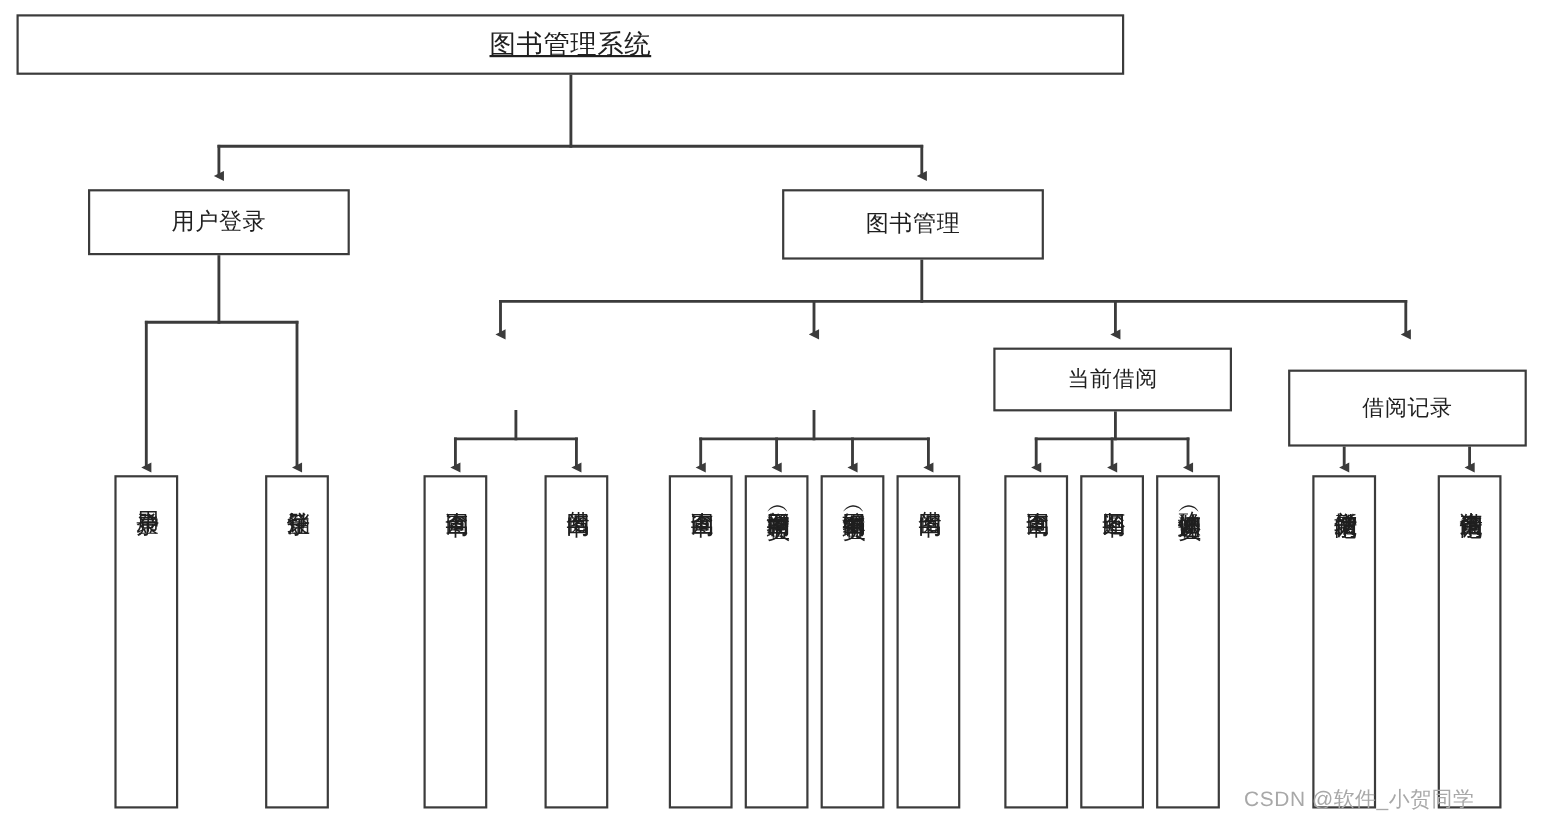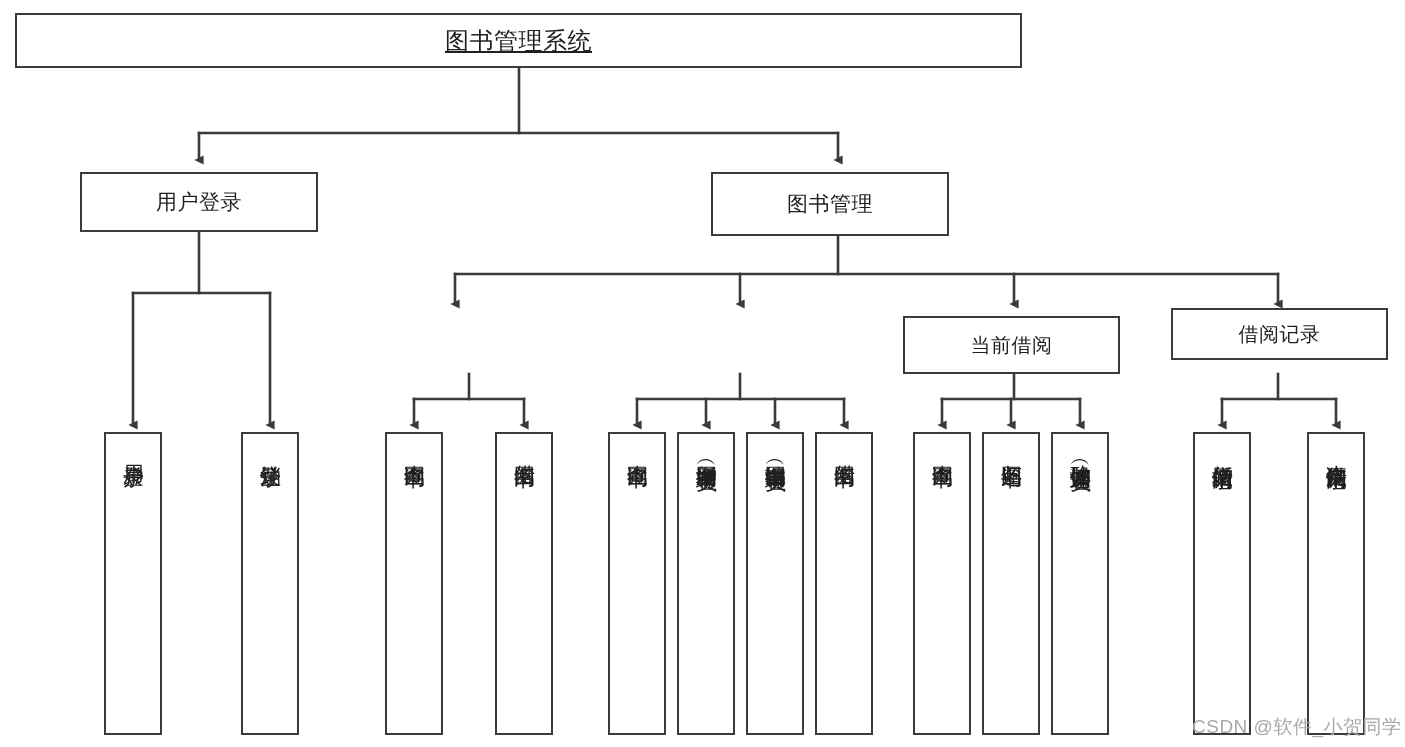--- a/index.html
+++ b/index.html
@@ -134,21 +134,21 @@
   <div class="node level1" style="left:80px; top:172px; width:238px; height:60px;">
     <span class="node-label">用户登录</span>
   </div>
   <div class="node level1" style="left:711px; top:172px; width:238px; height:64px;">
     <span class="node-label">图书管理</span>
   </div>
 
   <div class="node level2" style="left:903px; top:316px; width:217px; height:58px;">
     <span class="node-label">当前借阅</span>
   </div>
-  <div class="node level2" style="left:1171px; top:308px; width:217px; height:52px;">
+  <div class="node level2" style="left:1171px; top:336px; width:217px; height:70px;">
     <span class="node-label">借阅记录</span>
   </div>
 
   <div class="node leaf" style="left:104px; top:432px; width:58px; height:303px;">
     <span class="node-label">用户登录</span>
   </div>
   <div class="node leaf" style="left:241px; top:432px; width:58px; height:303px;">
     <span class="node-label">注销登录</span>
   </div>
 
@@ -182,15 +182,15 @@
     <span class="node-label">确认归还（管理员）</span>
   </div>
 
   <div class="node leaf" style="left:1193px; top:432px; width:58px; height:303px;">
     <span class="node-label">新增借阅记录</span>
   </div>
   <div class="node leaf" style="left:1307px; top:432px; width:58px; height:303px;">
     <span class="node-label">查询借阅记录</span>
   </div>
 
-  <div class="watermark" style="left:1192px; top:714px;">CSDN @软件_小贺同学</div>
+  <div class="watermark" style="left:1131px; top:714px;">CSDN @软件_小贺同学</div>
 
 </div>
 
 </body></html>

